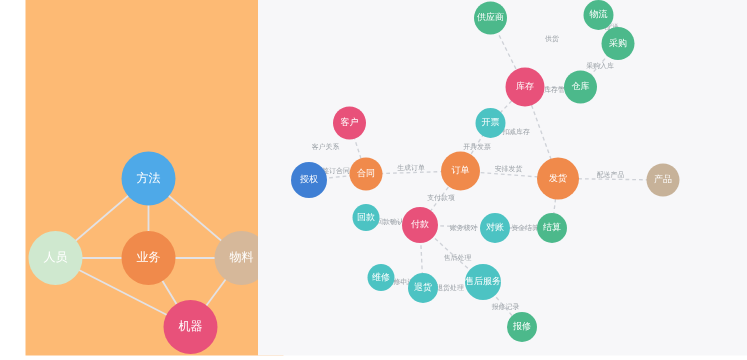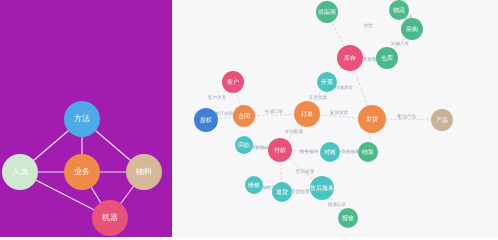--- a/index.html
+++ b/index.html
@@ -1,19 +1,19 @@
 <!DOCTYPE html>
 <html><head>
 <meta charset="utf-8">
 <style>
   html,body{margin:0;padding:0;background:#ffffff;}
   body{width:498px;height:237px;font-family:"Liberation Sans",sans-serif;overflow:hidden;}
   #root{position:relative;width:498px;height:237px;}
   .panel{position:absolute;top:0;}
-  #left-panel{left:0;width:172px;height:237px;background:#a21caf;}
+  #left-panel{left:17px;width:172px;height:237px;background:#fdba74;}
   #right-panel{left:172px;width:326px;height:237px;background:#f7f7f9;}
   svg{display:block;}
   .node-label{font-size:6px;fill:#ffffff;dominant-baseline:middle;text-anchor:middle;}
   .edge-label{font-size:4.6px;fill:#9aa0a6;text-anchor:middle;dominant-baseline:middle;}
   .lnode-label{font-size:8px;fill:#ffffff;text-anchor:middle;dominant-baseline:middle;}
 </style>
 </head>
 <body>
 
 <div id="root">

